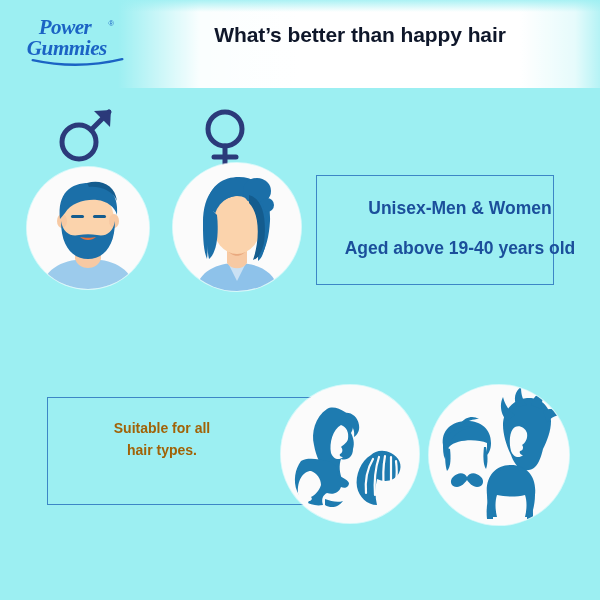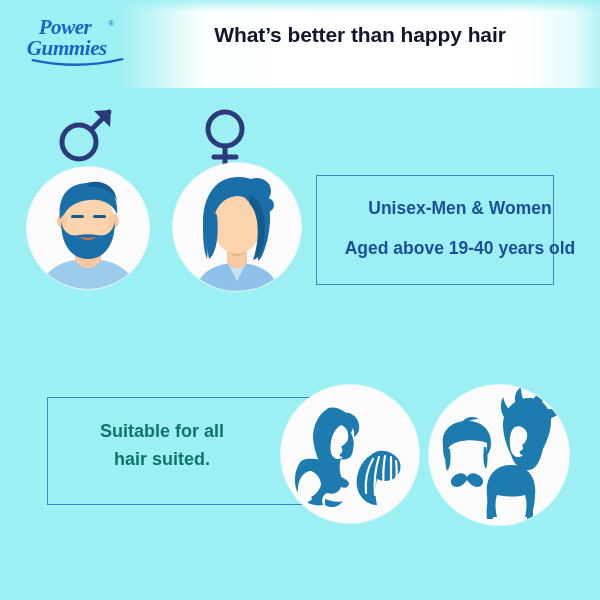--- a/index.html
+++ b/index.html
@@ -71,21 +71,21 @@
   .info-line-2{top:62px;font-size:17.5px;}
 
   
   .suit-box{
     position:absolute;left:47px;top:397px;width:270px;height:108px;
     border:1px solid #3C86C6;
     box-sizing:border-box;
   }
   .suit-text{
     position:absolute;left:0;top:20px;width:228px;text-align:center;
-    color:#0f766e;font-weight:bold;font-size:18px;line-height:1.55;
+    color:#a16207;font-weight:bold;font-size:14px;line-height:1.55;
   }
 
   
   .hair-circle{
     position:absolute;border-radius:50%;
     background:#FBFBFB;overflow:hidden;
   }
   .hair-women{left:281px;top:385px;width:138px;height:138px;}
   .hair-men{left:429px;top:385px;width:140px;height:140px;}
 
@@ -187,21 +187,21 @@
   </div>
 
   <div class="info-box">
     <div class="info-line info-line-1">Unisex-Men &amp; Women</div>
     <div class="info-line info-line-2">Aged above 19-40 years old</div>
   </div>
 
   <div class="suit-box">
     <div class="suit-text">
       <div>Suitable for all</div>
-      <div>hair suited.</div>
+      <div>hair types.</div>
     </div>
   </div>
 
   <div class="hair-circle hair-women ring-shadow">
     <svg viewBox="0 0 138 138" width="138" height="138" xmlns="http://www.w3.org/2000/svg">
       <circle cx="69" cy="69" r="69" fill="#FBFBFB"></circle>
       <g fill="#1E7BB0">
 
         <path d="M46 24 C34 32 30 48 33 60 C35 72 40 80 44 88
                  C48 96 56 100 62 96 C58 88 58 80 60 74

